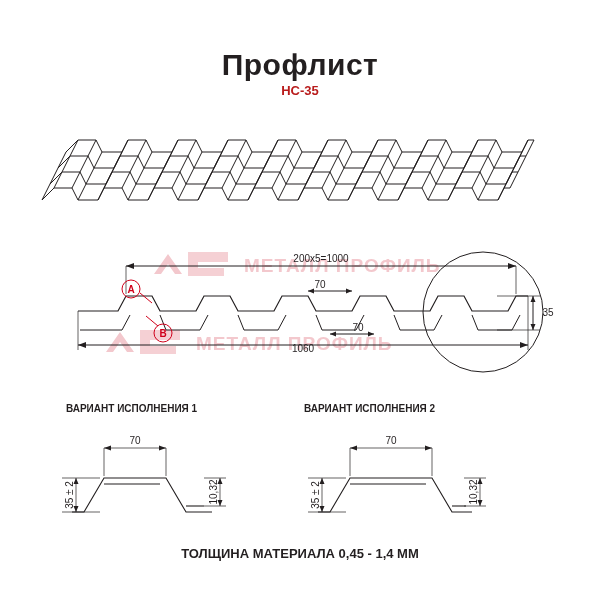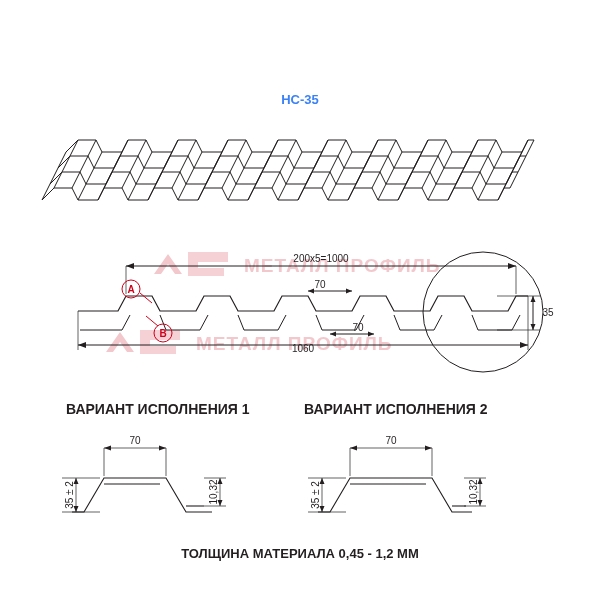--- a/index.html
+++ b/index.html
@@ -25,31 +25,31 @@
     top: 48px;
     left: 0;
     width: 600px;
     text-align: center;
     font-size: 30px;
     font-weight: bold;
     letter-spacing: 0.5px;
   }
   .subtitle {
     position: absolute;
-    top: 92px;
+    top: 83px;
     left: 0;
     width: 600px;
     text-align: center;
     font-size: 13px;
     font-weight: bold;
-    color: #3b82f6;
+    color: #b91c1c;
   }
   .variant-label {
     position: absolute;
-    font-size: 14px;
+    font-size: 10px;
     font-weight: bold;
     line-height: 14px;
   }
   .variant1-label { top: 402px; left: 66px; }
   .variant2-label { top: 402px; left: 304px; }
   .footer {
     position: absolute;
     top: 546px;
     left: 0;
     width: 600px;
@@ -72,20 +72,21 @@
     font-size: 19px;
     fill: #f3c8cd;
     letter-spacing: 1px;
   }
 </style>
 </head>
 <body>
 
 <div class="page">
 
+  <div class="title">Профлист</div>
   <div class="subtitle">НС-35</div>
 
   <svg class="drawing" width="600" height="600" style="top:0;left:0;">
     <g fill="none" stroke="#231f20" stroke-width="1" stroke-linejoin="round">
 
       <path d="M66,152 L78,140 L96,140 L102,152 L122,152 L128,140 L146,140 L152,152 L172,152 L178,140 L196,140 L202,152
                L222,152 L228,140 L246,140 L252,152 L272,152 L278,140 L296,140 L302,152 L322,152 L328,140 L346,140 L352,152
                L372,152 L378,140 L396,140 L402,152 L422,152 L428,140 L446,140 L452,152 L472,152 L478,140 L496,140 L502,152
                L522,152 L528,140 L534,140"></path>
 
@@ -295,15 +296,15 @@
       <path d="M322,478 l-2.5,6 h5 z" fill="#231f20" stroke="none"></path>
       <path d="M322,512 l-2.5,-6 h5 z" fill="#231f20" stroke="none"></path>
     </g>
     <g font-family="Liberation Sans, sans-serif" font-size="10" fill="#231f20">
       <text x="391" y="444" text-anchor="middle">70</text>
       <text x="0" y="0" transform="translate(477,492) rotate(-90)" text-anchor="middle">10,32</text>
       <text x="0" y="0" transform="translate(319,495) rotate(-90)" text-anchor="middle">35 ± 2</text>
     </g>
   </svg>
 
-  <div class="footer">ТОЛЩИНА МАТЕРИАЛА 0,45 - 1,2 ММ</div>
+  <div class="footer">ТОЛЩИНА МАТЕРИАЛА 0,45 - 1,4 ММ</div>
 
 </div>
 
 </body></html>

